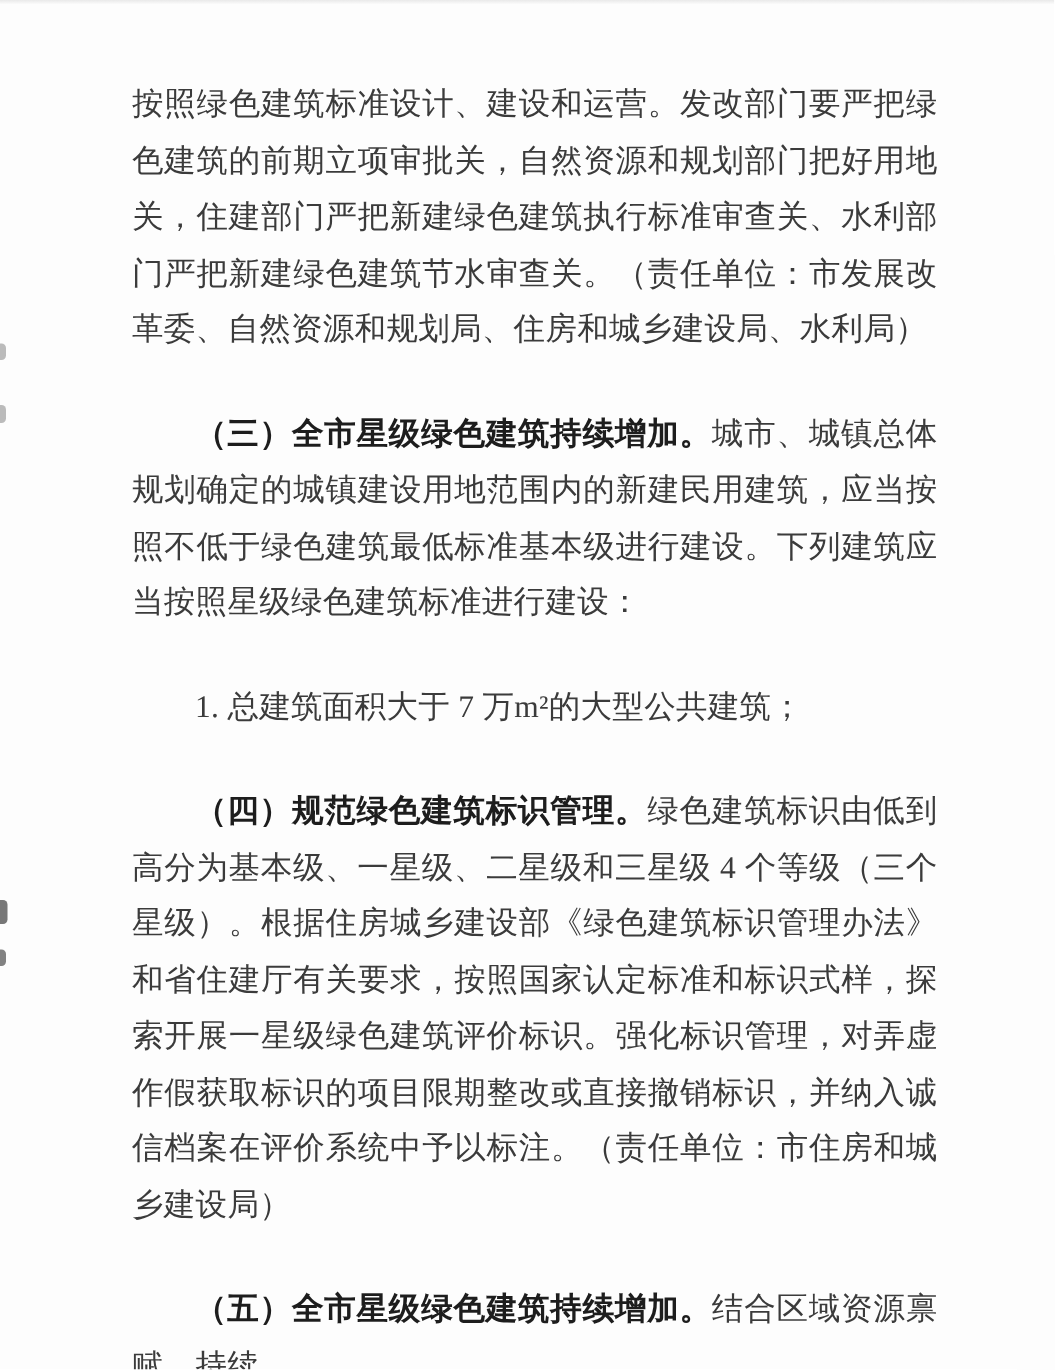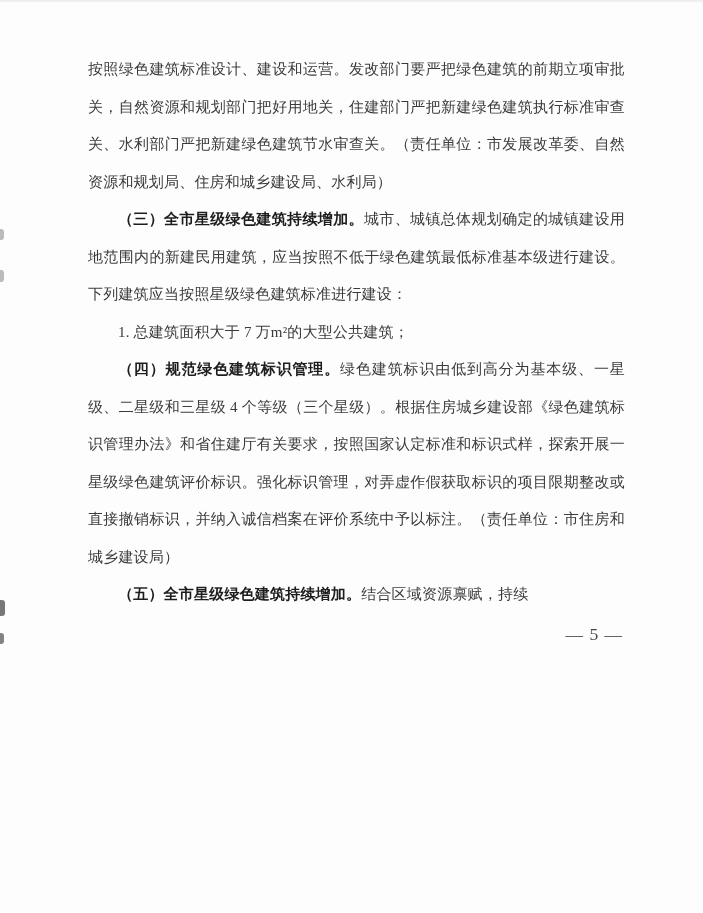--- a/index.html
+++ b/index.html
@@ -37,27 +37,27 @@
   .edge-mark.m3 { top: 600px; width: 5px; height: 16px; background:#4a4a4a; }
   .edge-mark.m4 { top: 633px; width: 4px; height: 11px; background:#585858; }
   .content {
     position: absolute;
     top: 51px;
     left: 88px;
     width: 537px;
   }
   .para {
     margin: 0;
-    font-size: 15px;
+    font-size: 21px;
     line-height: 37.5px;
     color: #3b3b3b;
     text-align: justify;
     letter-spacing: 0.2px;
   }
-  .para.indent { text-indent: 2em; }
+  .para.indent { text-indent: 2em; margin-top: 32px; }
   .lead {
     font-weight: 700;
     color: #1d1d1d;
   }
   .page-footer {
     margin-top: 10px;
     text-align: right;
     font-size: 17.5px;
     color: #474747;
     letter-spacing: 1px;

